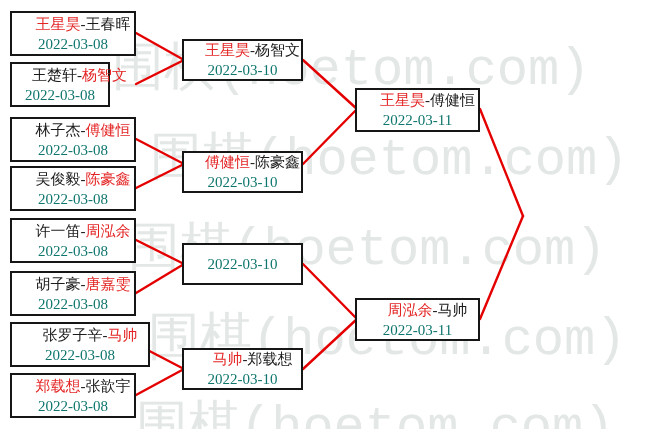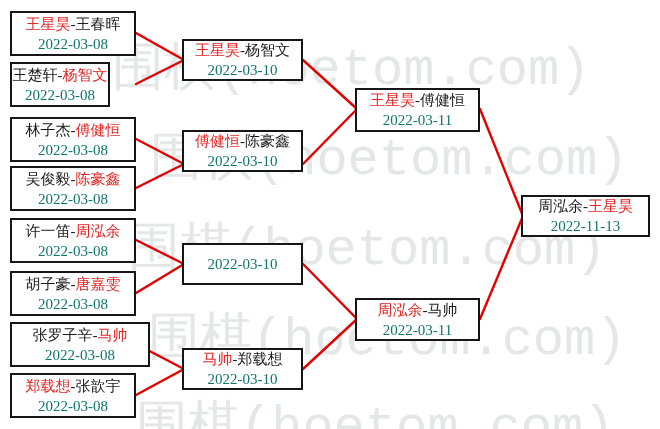--- a/index.html
+++ b/index.html
@@ -5,21 +5,21 @@
   html,body{margin:0;padding:0;background:#fff;}
   #stage{position:relative;width:660px;height:429px;overflow:hidden;background:#ffffff;
          font-family:"Liberation Serif","DejaVu Serif",serif;}
   .watermark{position:absolute;z-index:0;color:#e3e7e6;white-space:nowrap;
              font-family:"Liberation Mono","DejaVu Sans Mono",monospace;
              font-size:52px;letter-spacing:0;user-select:none;}
   svg.connectors{position:absolute;left:0;top:0;z-index:1;}
   .match{position:absolute;z-index:2;background:#ffffff;border:2px solid #161616;
          box-sizing:border-box;display:flex;flex-direction:column;justify-content:center;
          text-align:center;font-size:15px;line-height:20px;color:#1b1b1b;cursor:pointer;}
-  .match .names{white-space:nowrap;}
+  .match .names{white-space:nowrap;margin-left:20px;}
   .match .red{color:#e42525;}
   .match .date{color:#0f766e;}
 </style>
 </head>
 <body>
 
 <div id="stage">
 
   <div class="watermark" style="left:112px;top:32px">围棋(hoetom.com)</div>
   <div class="watermark" style="left:150px;top:122px">围棋(hoetom.com)</div>
@@ -76,39 +76,35 @@
   </div>
   <div class="match" style="left:10px;top:373px;width:126px;height:45px">
     <div class="names"><span class="red">郑载想</span><span>-</span><span>张歆宇</span></div>
     <div class="date">2022-03-08</div>
   </div>
 
   <div class="match" style="left:182px;top:39px;width:121px;height:42px">
     <div class="names"><span class="red">王星昊</span><span>-</span><span>杨智文</span></div>
     <div class="date">2022-03-10</div>
   </div>
-  <div class="match" style="left:182px;top:130px;width:121px;height:42px">
+  <div class="match" style="left:182px;top:151px;width:121px;height:42px">
     <div class="names"><span class="red">傅健恒</span><span>-</span><span>陈豪鑫</span></div>
     <div class="date">2022-03-10</div>
   </div>
   <div class="match" style="left:182px;top:243px;width:121px;height:42px">
     <div class="date">2022-03-10</div>
   </div>
   <div class="match" style="left:182px;top:348px;width:121px;height:42px">
     <div class="names"><span class="red">马帅</span><span>-</span><span>郑载想</span></div>
     <div class="date">2022-03-10</div>
   </div>
 
   <div class="match" style="left:355px;top:88px;width:125px;height:44px">
     <div class="names"><span class="red">王星昊</span><span>-</span><span>傅健恒</span></div>
     <div class="date">2022-03-11</div>
   </div>
   <div class="match" style="left:355px;top:298px;width:125px;height:43px">
     <div class="names"><span class="red">周泓余</span><span>-</span><span>马帅</span></div>
     <div class="date">2022-03-11</div>
   </div>
 
-  <div class="match" style="left:521px;top:195px;width:129px;height:42px">
-    <div class="names"><span>周泓余</span><span>-</span><span class="red">王星昊</span></div>
-    <div class="date">2022-11-13</div>
-  </div>
 
 </div>
 
 </body></html>

